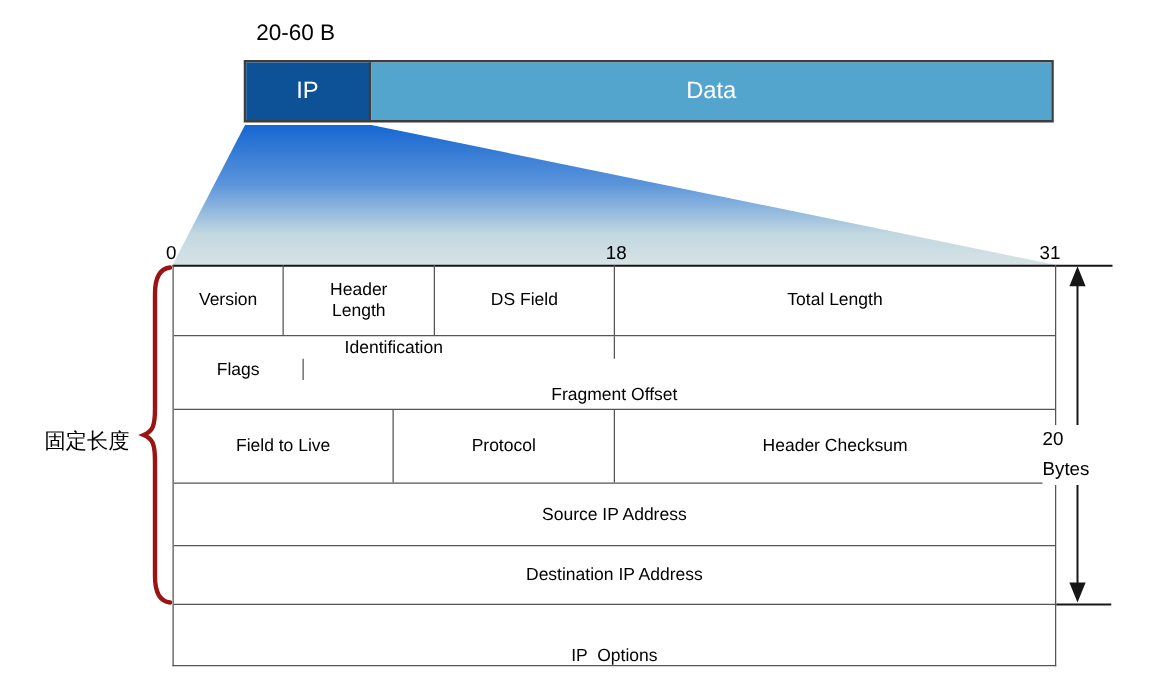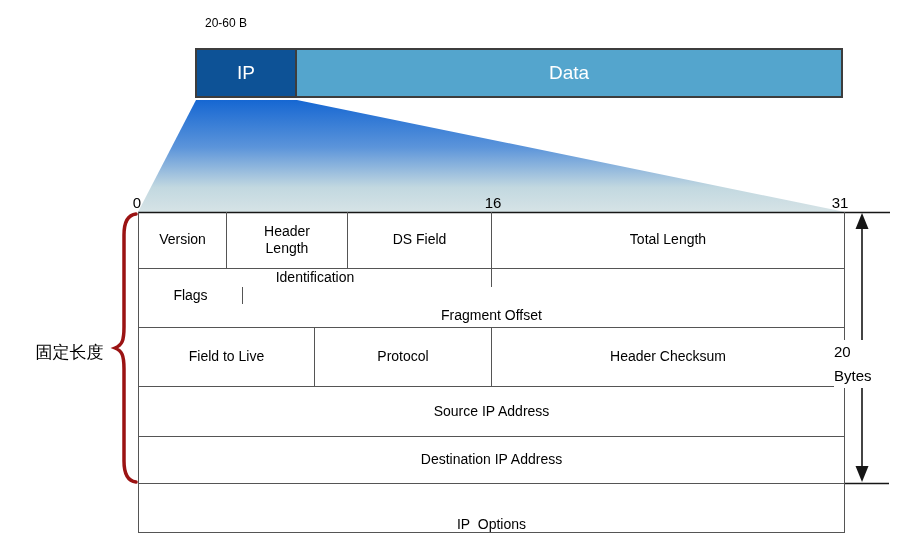--- a/index.html
+++ b/index.html
@@ -8,21 +8,21 @@
     --table-line:#555555; --axis-line:#161616; --brace:#9b1313; --text:#000000;
   }
   html,body{margin:0;padding:0;background:#ffffff;}
   .stage{
     position:relative; width:922px; height:547px; overflow:hidden;
     font-family:"Liberation Sans","DejaVu Sans",sans-serif; color:var(--text); background:#ffffff;
   }
   .stage *{box-sizing:border-box;}
   svg.overlay{position:absolute; left:0; top:0; width:922px; height:547px; pointer-events:none;}
 
-  .size-label{position:absolute; left:205px; top:16px; font-size:12px; color:var(--text); white-space:nowrap;}
+  .size-label{position:absolute; left:205px; top:16px; font-size:18px; color:var(--text); white-space:nowrap;}
 
   .packet-bar{position:absolute; left:195px; top:48px; width:648px; height:50px;
     border:2px solid var(--bar-border); display:flex;}
   .packet-bar .seg{display:flex; align-items:center; justify-content:center;
     color:#ffffff; font-size:19px;}
   .packet-bar .seg-ip{width:100px; background:var(--ip-fill); border-right:2px solid var(--bar-border);}
   .packet-bar .seg-data{flex:1; background:var(--data-fill);}
 
   .tick{position:absolute; top:194px; font-size:15px; text-align:center; width:30px;}
   .tick-0{left:122px;}
@@ -78,21 +78,21 @@
   </svg>
 
   <div class="size-label">20-60 B</div>
 
   <div class="packet-bar">
     <div class="seg seg-ip">IP</div>
     <div class="seg seg-data">Data</div>
   </div>
 
   <div class="tick tick-0">0</div>
-  <div class="tick tick-16">16</div>
+  <div class="tick tick-16">18</div>
   <div class="tick tick-31">31</div>
 
   <div class="ip-table">
     <div class="trow r1">
       <div class="tcell w-version">Version</div>
       <div class="tcell w-hlen">Header
 Length</div>
       <div class="tcell w-ds">DS Field</div>
       <div class="tcell">Total Length</div>
     </div>

